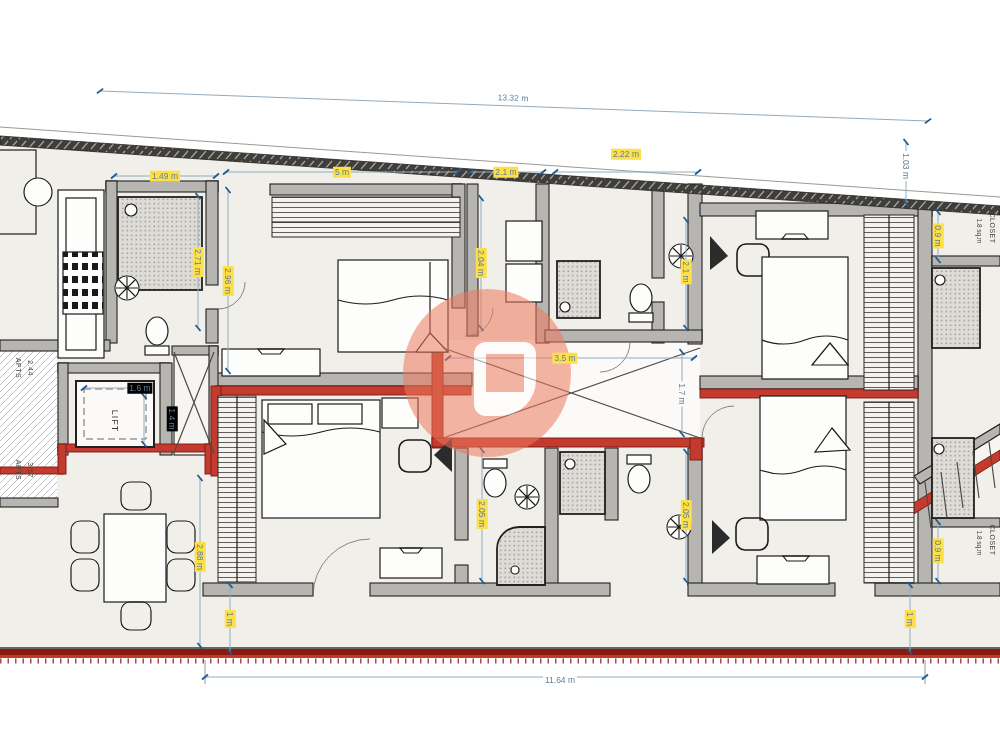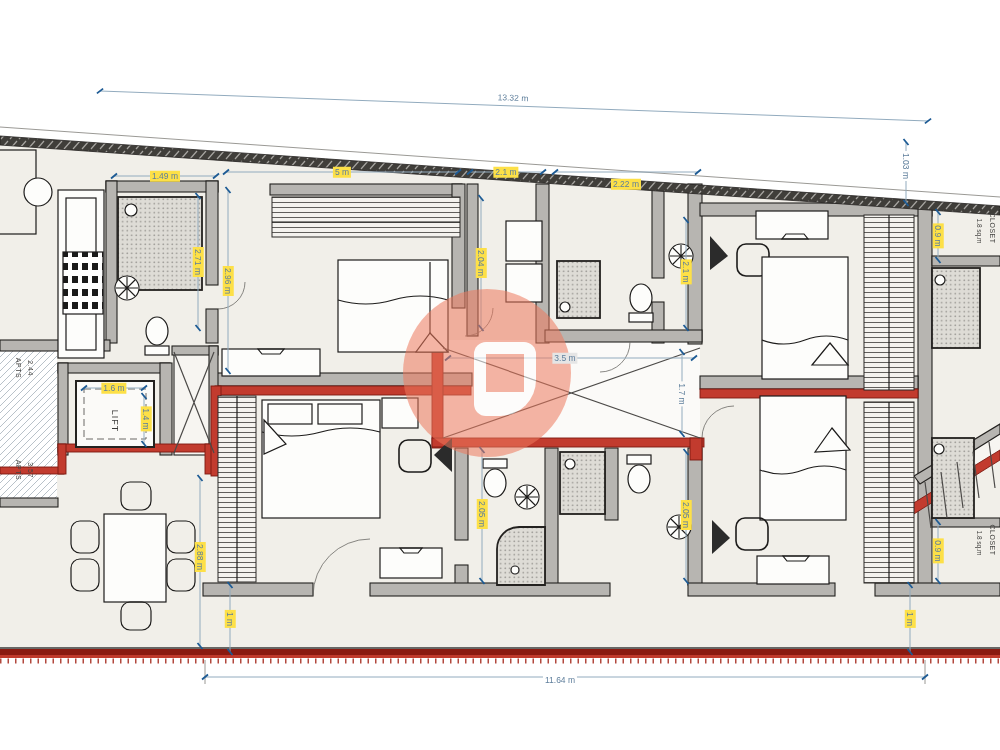--- a/index.html
+++ b/index.html
@@ -15,21 +15,21 @@
   .ward{fill:url(#wlines);stroke:#2a2927;stroke-width:1;}
   .dim {stroke:#92abbe;stroke-width:1;fill:none;marker-start:url(#tk);marker-end:url(#tk);}
   .xln {stroke:#4c4a48;stroke-width:1.2;fill:none;}
   .arc {stroke:#6b6966;stroke-width:0.8;fill:none;}
   .thin{stroke:#8f8d89;stroke-width:0.9;}
   
   .lbl{position:absolute;font-size:8.5px;line-height:1;color:#5f7f9c;background:#fde047;
        padding:1px 2px;transform:translate(-50%,-50%);white-space:pre;}
   .lbl.v{writing-mode:vertical-rl;padding:2px 1px;}
   .lbl.onwhite{background:#ffffff;}
-  .lbl.bgvoid{background:#fde047;}
+  .lbl.bgvoid{background:#000000;margin-left:26px;}
   .lbl.room{color:#454442;background:transparent;letter-spacing:.5px;font-size:8px;}
   .lbl.small{font-size:7px;}
   .lbl.tiny{font-size:6.5px;letter-spacing:0;}
   .lbl.rot2{transform:translate(-50%,-50%) rotate(2.1deg);}
   .lbl.lift{font-size:9px;letter-spacing:1px;color:#3a3938;}
 </style>
 </head>
 <body>
 
 <div class="stage">
@@ -290,37 +290,37 @@
     <circle cx="487" cy="373" r="84" fill="#ee7a5e"></circle>
     <path d="M486,342 h38 a12,12 0 0 1 12,12 v26 a36,36 0 0 1 -36,36 h-14 a12,12 0 0 1 -12,-12 v-50 a12,12 0 0 1 12,-12 Z" fill="#ffffff"></path>
     <rect x="486" y="354" width="38" height="38" fill="#ee7a5e"></rect>
   </g>
 </svg>
 
 <div class="lbl onwhite rot2" style="left:513px;top:98px">13.32 m</div>
 <div class="lbl" style="left:165px;top:176px">1.49 m</div>
 <div class="lbl" style="left:342px;top:172px">5 m</div>
 <div class="lbl" style="left:506px;top:172px">2.1 m</div>
-<div class="lbl" style="left:626px;top:184px">2.22 m</div>
+<div class="lbl" style="left:626px;top:154px">2.22 m</div>
 <div class="lbl v onwhite" style="left:906px;top:166px">1.03 m</div>
 <div class="lbl v" style="left:938px;top:236px">0.9 m</div>
 <div class="lbl v room small" style="left:992px;top:228px">CLOSET</div>
 <div class="lbl v room tiny" style="left:979px;top:231px">1.8 sq.m</div>
 <div class="lbl v" style="left:198px;top:262px">2.71 m</div>
 <div class="lbl v" style="left:228px;top:281px">2.96 m</div>
 <div class="lbl v" style="left:481px;top:263px">2.04 m</div>
 <div class="lbl v" style="left:686px;top:272px">2.1 m</div>
 <div class="lbl v room small onwhite" style="left:18px;top:368px">APTS</div>
 <div class="lbl v room small onwhite" style="left:30px;top:368px">2.44</div>
 <div class="lbl v room small onwhite" style="left:18px;top:470px">APTS</div>
 <div class="lbl v room small onwhite" style="left:30px;top:470px">3.57</div>
 <div class="lbl bgvoid" style="left:114px;top:388px">1.6 m</div>
 <div class="lbl v lift" style="left:114px;top:421px;background:transparent">LIFT</div>
 <div class="lbl v bgvoid" style="left:146px;top:419px">1.4 m</div>
-<div class="lbl" style="left:565px;top:358px;background:#e5e5e5">3.5 m</div>
+<div class="lbl" style="left:565px;top:358px;background:#fde047">3.5 m</div>
 <div class="lbl v" style="left:682px;top:394px;background:#fbfaf8">1.7 m</div>
 <div class="lbl v" style="left:200px;top:557px">2.88 m</div>
 <div class="lbl v" style="left:230px;top:619px">1 m</div>
 <div class="lbl v" style="left:482px;top:514px">2.05 m</div>
 <div class="lbl v" style="left:686px;top:515px">2.05 m</div>
 <div class="lbl v" style="left:938px;top:551px">0.9 m</div>
 <div class="lbl v room small" style="left:992px;top:540px">CLOSET</div>
 <div class="lbl v room tiny" style="left:979px;top:543px">1.8 sq.m</div>
 <div class="lbl v" style="left:910px;top:619px">1 m</div>
 <div class="lbl onwhite" style="left:560px;top:680px">11.64 m</div>

